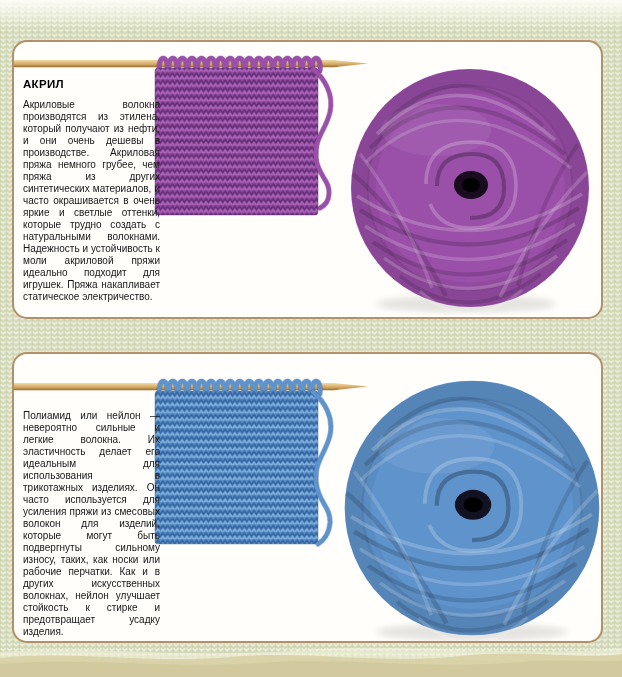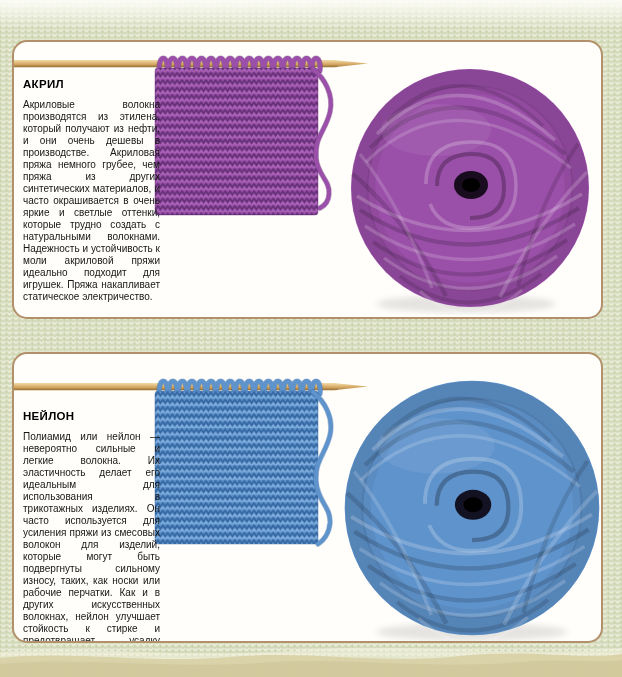--- a/index.html
+++ b/index.html
@@ -150,16 +150,15 @@
       <rect x="141" y="37" width="163" height="153" rx="3" fill="none" style="stroke:var(--yarn2d,#2e5f9a)" stroke-width="1" opacity="0.4"></rect>
     </g>
 
     <path d="M299,38 C310,47 320,63 316,81 C312,99 300,108 302,128 C304,148 317,153 316,169 C315,180 309,187 304,190" fill="none" style="stroke:var(--yarn2d,#2e5f9a)" stroke-width="5.6" opacity="0.35" stroke-linecap="round"></path>
     <path d="M299,38 C310,47 320,63 316,81 C312,99 300,108 302,128 C304,148 317,153 316,169 C315,180 309,187 304,190" fill="none" stroke="currentColor" stroke-width="4.3" stroke-linecap="round"></path>
 
     <ellipse cx="458" cy="278" rx="96" ry="9" fill="#000" opacity="0.10" filter="url(#soft)"></ellipse>
     <use href="#yarnball" transform="translate(458,154) scale(1.07)" style="color:var(--yarn2,#5f93cc)"></use>
   </svg>
   <div class="textcol">
-    <h2 class="sec-title">НЕЙЛОН</h2>
     <p class="sec-body">Полиамид или нейлон — невероятно сильные и легкие волокна. Их эластичность делает его идеальным для использования в трикотажных изделиях. Он часто используется для усиления пряжи из смесовых волокон для изделий, которые могут быть подвергнуты сильному износу, таких, как носки или рабочие перчатки. Как и в других искусственных волокнах, нейлон улучшает стойкость к стирке и предотвращает усадку изделия.</p>
   </div>
 </section>
 
 </body></html>

